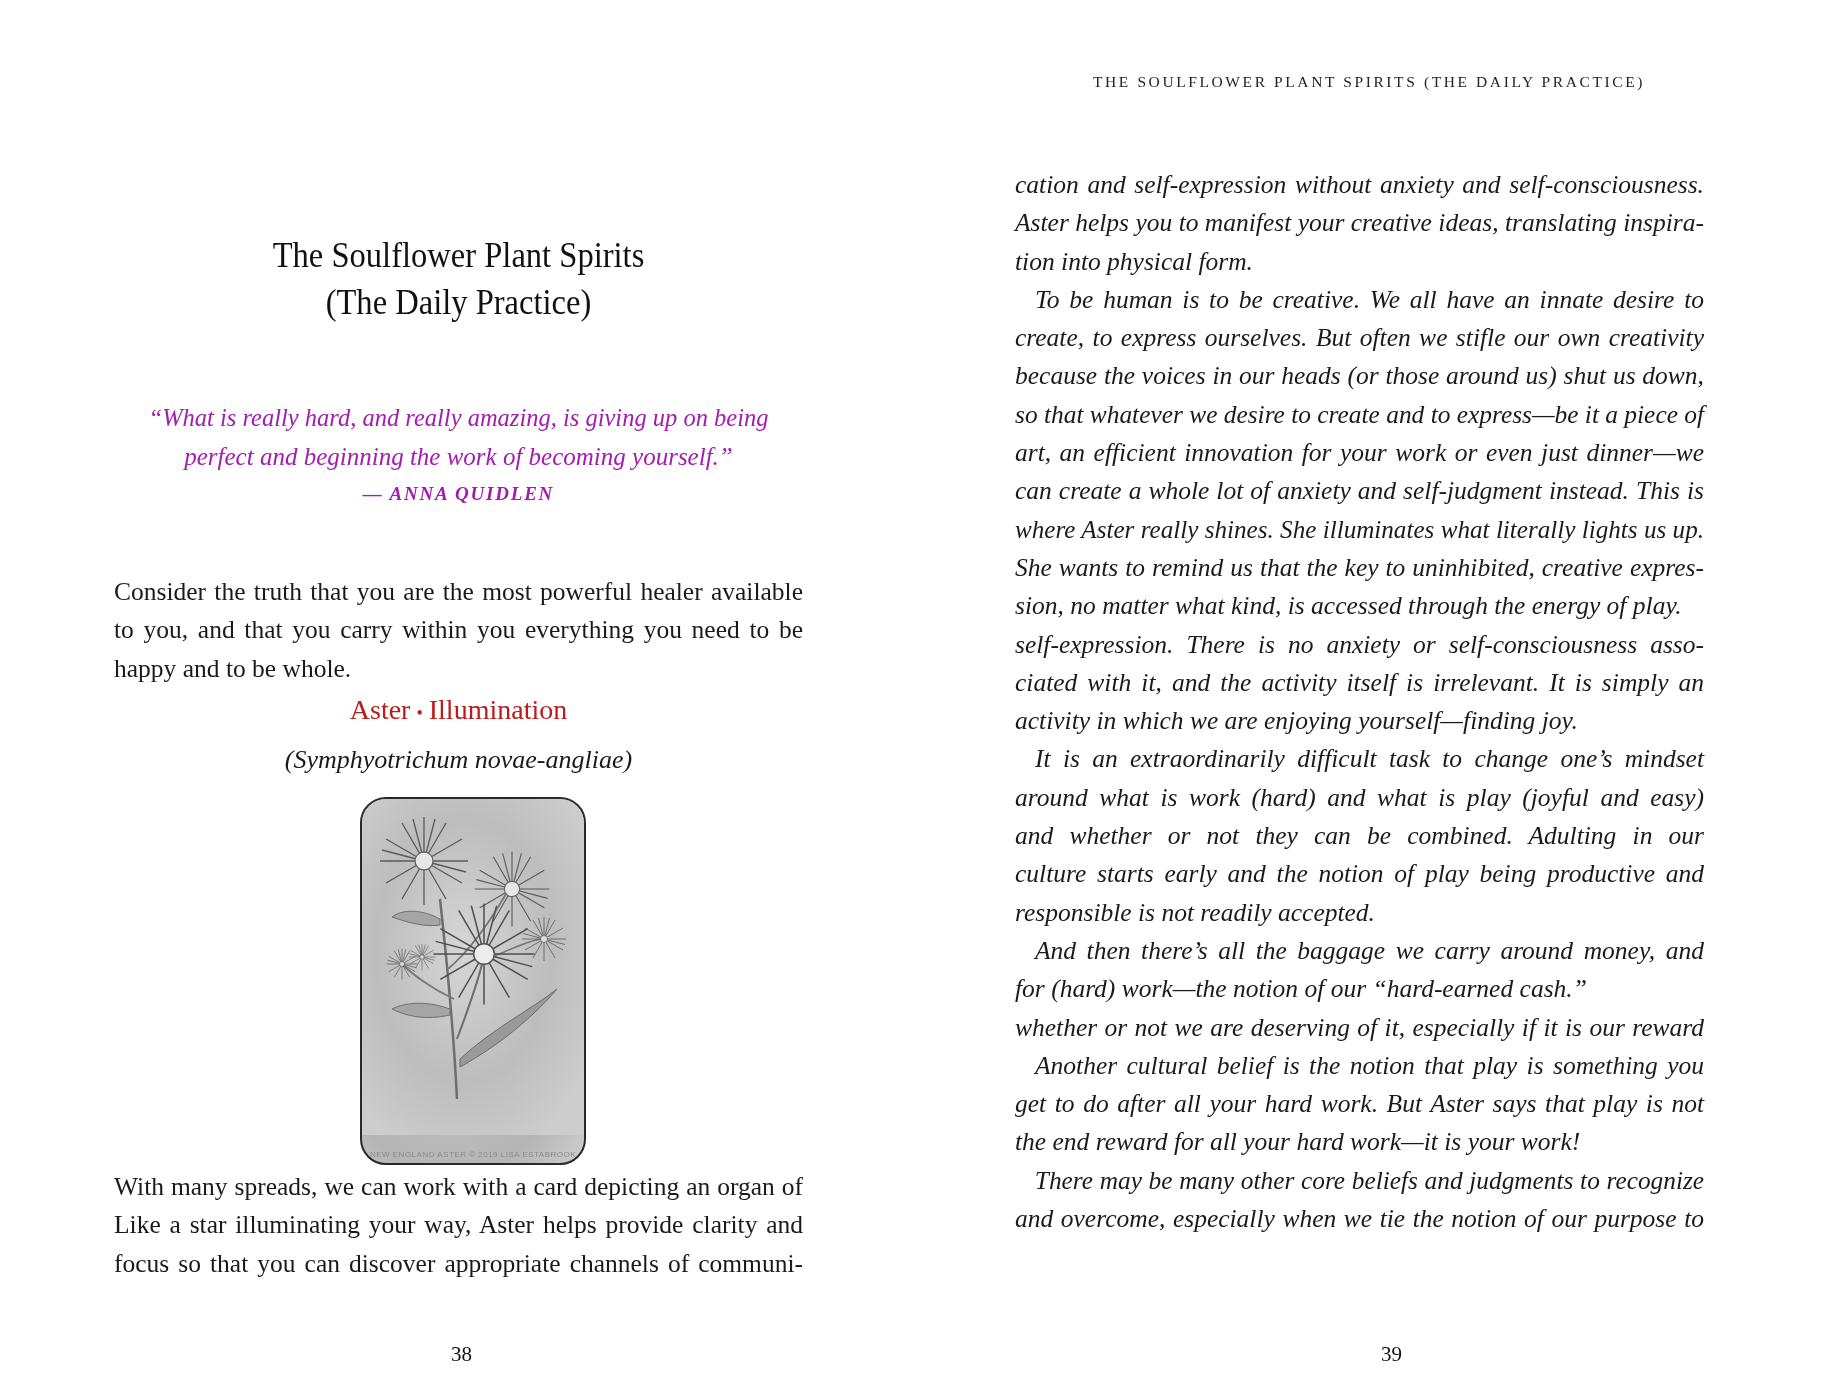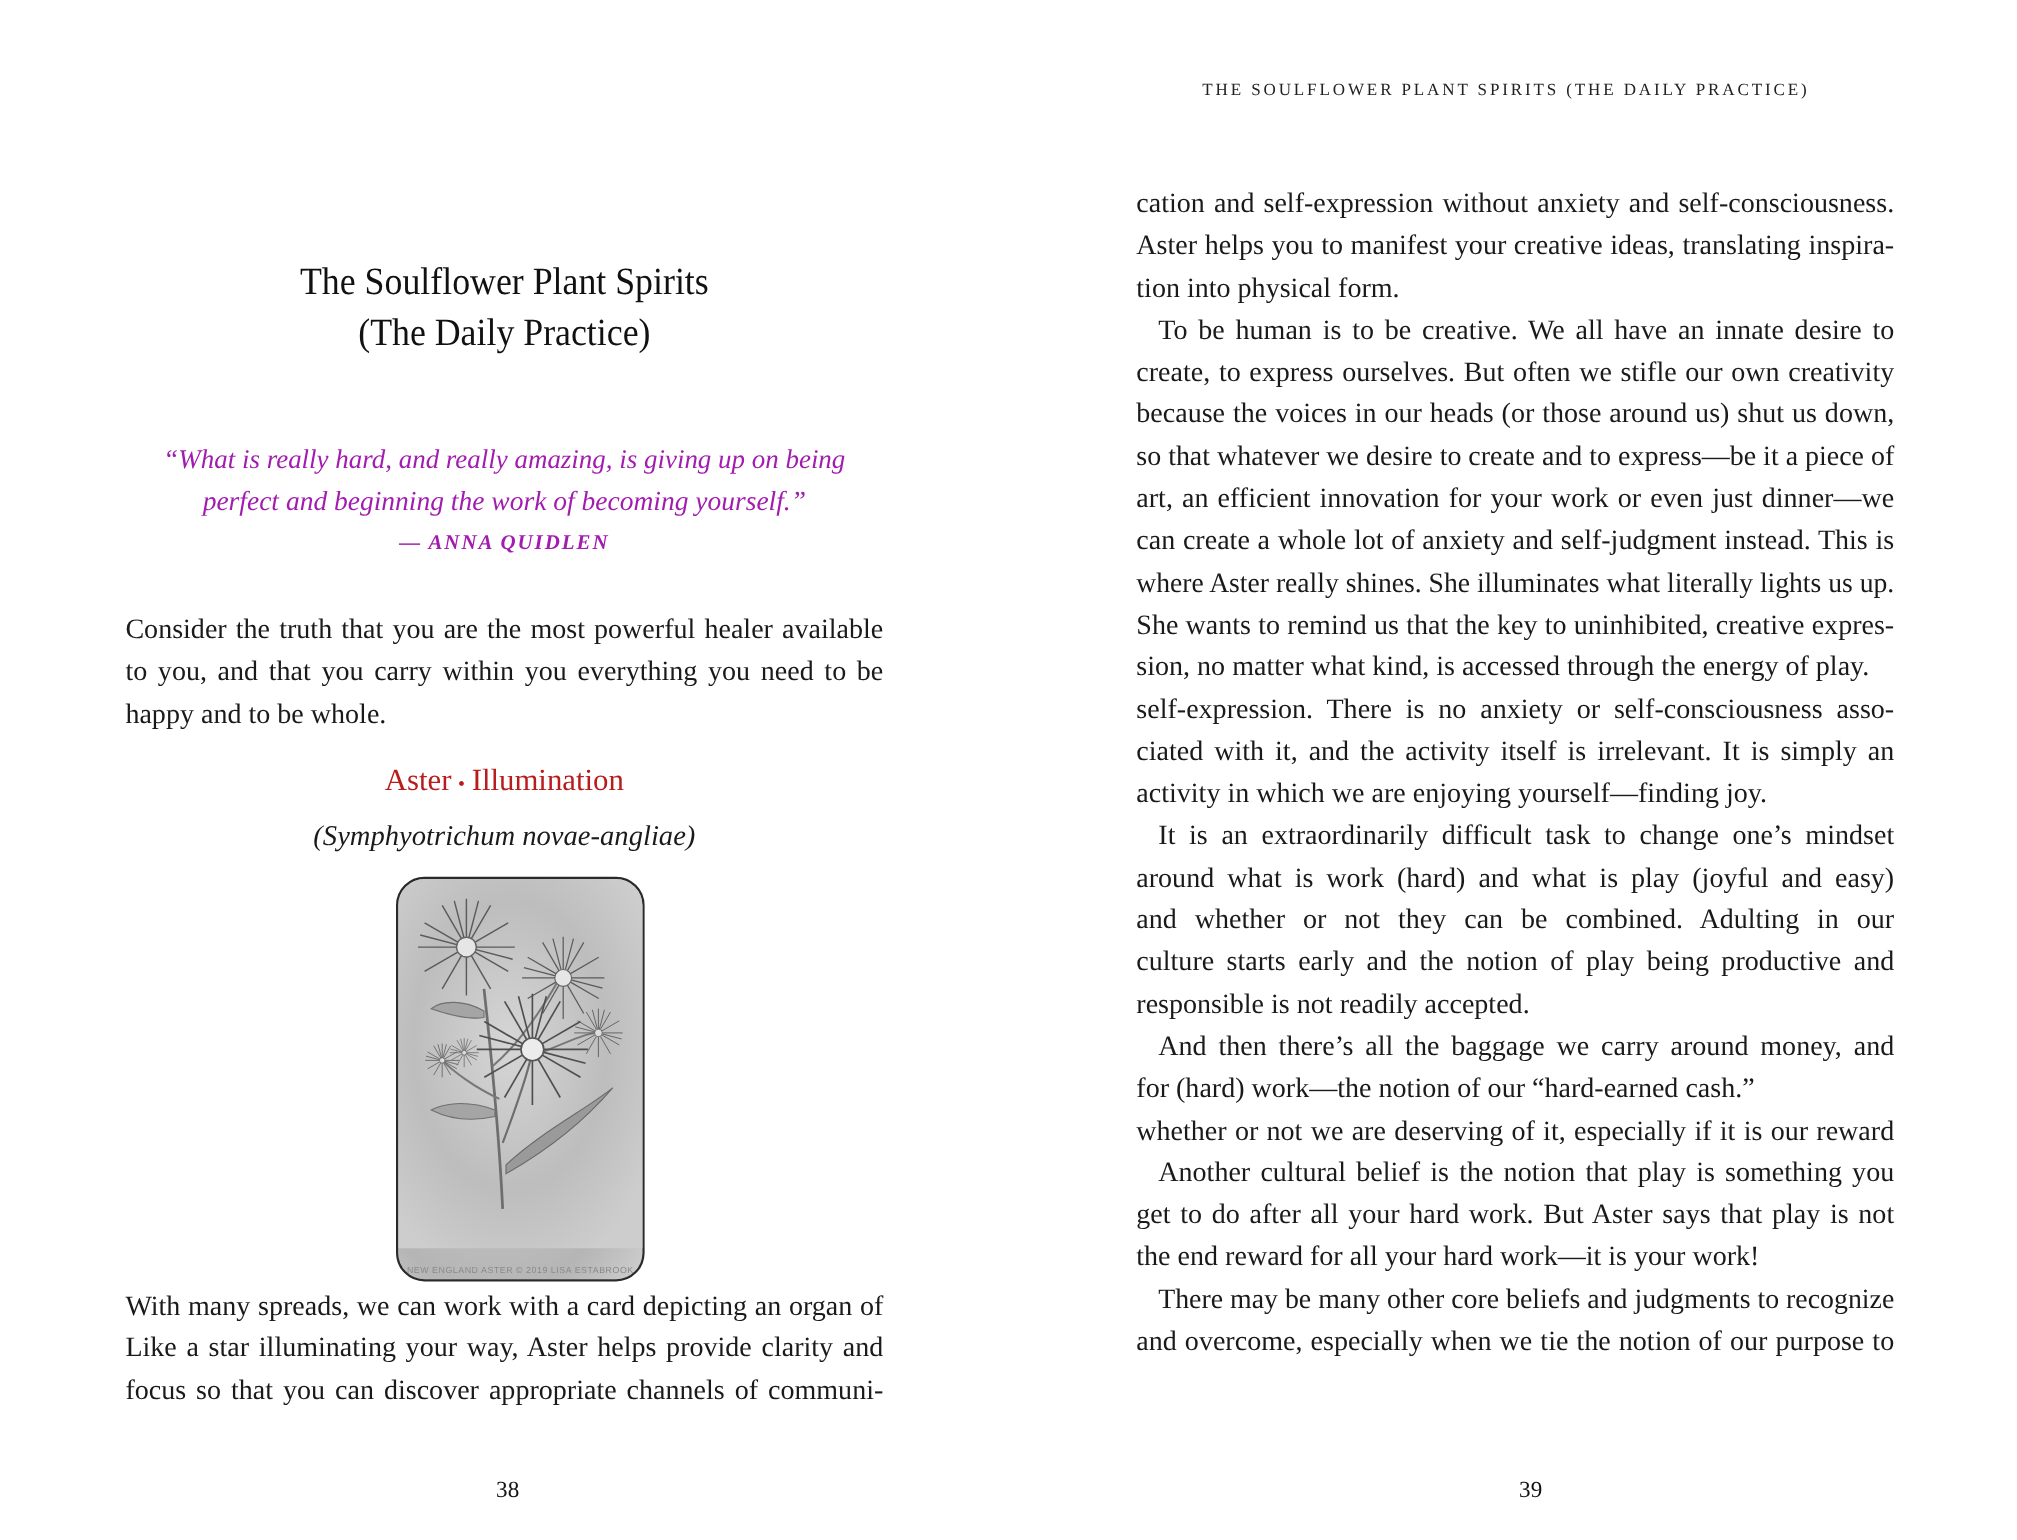--- a/index.html
+++ b/index.html
@@ -56,21 +56,21 @@
       <span style="display:block">(The Daily Practice)</span>
     </div>
 
     <div class="epigraph">
       <span class="line" style="font-size: 24.5px; height: 38.5px; line-height: 38.5px; transform-origin: center center; transform: none;">“What is really hard, and really amazing, is giving up on being</span>
       <span class="line" style="font-size: 25px; height: 38.5px; line-height: 38.5px; transform-origin: center center; transform: none;">perfect and beginning the work of becoming yourself.”</span>
       <span class="attribution">— ANNA QUIDLEN</span>
     </div>
 
     <div class="col" style="left:114px; top:553px;">
-      <span class="line just" style="text-align-last: justify; text-align: justify;">Consider the truth that you are the most powerful healer available</span>
+      <span class="line just" style="text-align-last: justify; text-align: justify; margin-top: 20px;">Consider the truth that you are the most powerful healer available</span>
       <span class="line just" style="text-align-last: justify; text-align: justify;">to you, and that you carry within you everything you need to be</span>
       <span class="line" style="text-align-last: auto; text-align: left;">happy and to be whole.</span>
     </div>
 
     <div class="section-head">
       <span>Aster</span><span class="bullet">•</span><span>Illumination</span>
     </div>
     <div class="section-sub">(Symphyotrichum novae-angliae)</div>
 
     <div class="card">
@@ -147,21 +147,21 @@
       <span class="line just" style="text-align-last: justify; text-align: justify;">Like a star illuminating your way, Aster helps provide clarity and</span>
       <span class="line just" style="text-align-last: justify; text-align: justify;">focus so that you can discover appropriate channels of communi-</span>
     </div>
 
     <div class="page-num" style="left:451px;">38</div>
   </div>
 
   <div class="page page-right">
     <div class="running-head">THE SOULFLOWER PLANT SPIRITS (THE DAILY PRACTICE)</div>
 
-    <div class="col" id="right-col" style="left:116px; top:166px;">
+    <div class="col" id="right-col" style="left:98px; top:166px;font-style:italic;">
         <span class="line just" style="text-align-last: justify; text-align: justify;">cation and self-expression without anxiety and self-consciousness.</span>
         <span class="line just" style="text-align-last: justify; text-align: justify;">Aster helps you to manifest your creative ideas, translating inspira-</span>
         <span class="line" style="text-align-last: auto; text-align: left;">tion into physical form.</span>
         <span class="line just indent" style="text-align-last: justify; text-align: justify;">To be human is to be creative. We all have an innate desire to</span>
         <span class="line just" style="text-align-last: justify; text-align: justify;">create, to express ourselves. But often we stifle our own creativity</span>
         <span class="line just" style="text-align-last: justify; text-align: justify;">because the voices in our heads (or those around us) shut us down,</span>
         <span class="line just" style="text-align-last: justify; text-align: justify; transform: scaleX(0.9957); width: 692px;">so that whatever we desire to create and to express—be it a piece of</span>
         <span class="line just" style="text-align-last: justify; text-align: justify;">art, an efficient innovation for your work or even just dinner—we</span>
         <span class="line just" style="text-align-last: justify; text-align: justify;">can create a whole lot of anxiety and self-judgment instead. This is</span>
         <span class="line just" style="text-align-last: justify; text-align: justify; transform: scaleX(0.9843); width: 700px;">where Aster really shines. She illuminates what literally lights us up.</span>

